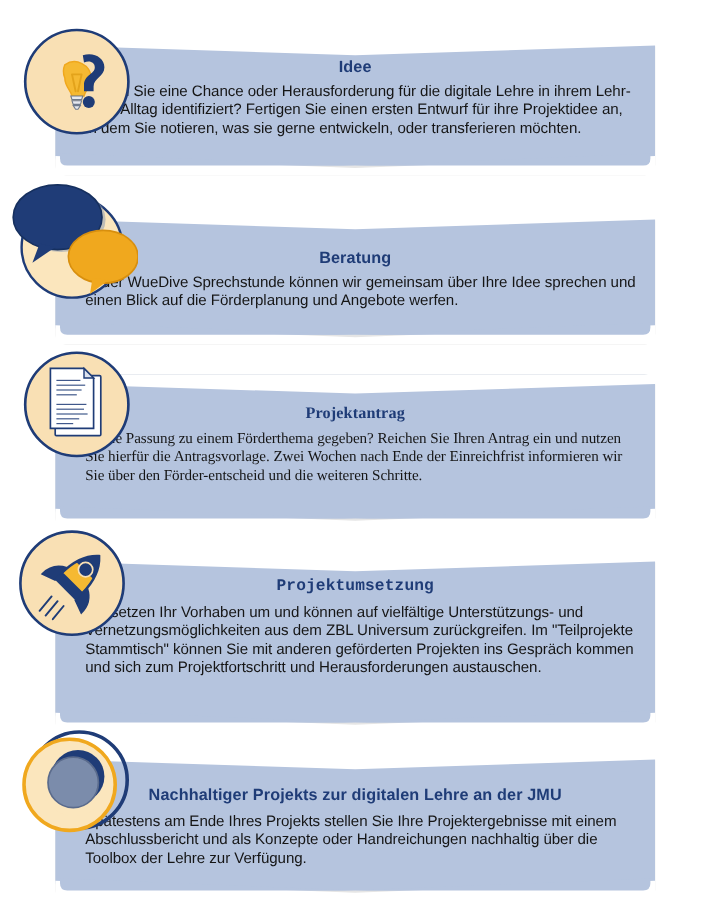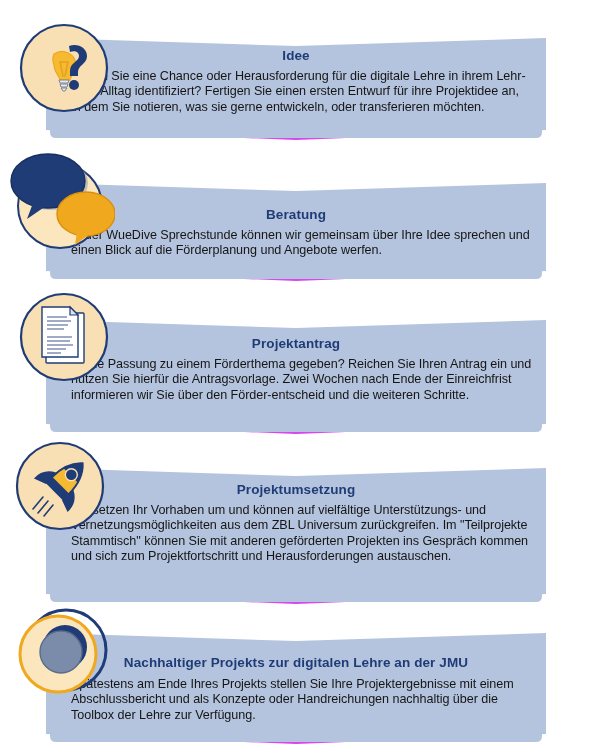--- a/index.html
+++ b/index.html
@@ -16,21 +16,21 @@
   }
   .step{
     position:absolute;
     left:0;
     width:592px;
   }
   .panel{
     position:absolute;
     left:46px;
     width:500px;
-    background:#d946ef;
+    background:#e5e5e5;
     border-radius:9px;
   }
   .panel-svg{
     position:absolute;
     left:0;top:0;
     width:500px;
     display:block;
   }
   .panel-inner{
     position:relative;
@@ -120,21 +120,21 @@
         <ellipse cx="43" cy="31" rx="37" ry="27" fill="#1f3c77" stroke="#16305f" stroke-width="1.4"></ellipse>
         <path d="M28 53 L22 69 L41 56 Z" fill="#1f3c77"></path>
 
         <ellipse cx="81" cy="64" rx="29" ry="22" fill="#f0a81e" stroke="#d88f0e" stroke-width="1.4"></ellipse>
         <path d="M72 82 L70 95 L86 83 Z" fill="#f0a81e"></path>
       </svg>
     </div>
   </div>
 
   <div class="step" style="top:282px;">
-    <div class="panel" style="top:30px;height:128px;">
+    <div class="panel" style="top:30px;height:128px;font-family:Liberation Serif, serif;">
       <svg class="panel-svg" viewBox="0 0 500 128" preserveAspectRatio="none" height="128">
         <path d="M9,0 L491,0 Q500,0 500,9 L500,111 Q500,120 491,120 L9,120 Q0,120 0,111 L0,9 Q0,0 9,0 Z" fill="#b5c4de"></path>
         <path d="M0,0 L500,0 L500,8 L250,16 L0,8 Z" fill="#ffffff"></path>
         <path d="M0,112 L250,122 L500,112 L500,128 L0,128 Z" fill="#ffffff"></path>
         <path d="M4,110 L250,120 L496,110 L496,114 Q496,120 490,120 L10,120 Q4,120 4,114 Z" fill="#b5c4de"></path>
       </svg>
       <div class="panel-inner">
         <div class="step-title" style="padding-top:24px;">Projektantrag</div>
         <div class="step-body" style="padding-top:6px;padding-right:14px;">Ist die Passung zu einem Förderthema gegeben? Reichen Sie Ihren Antrag ein und nutzen Sie hierfür die Antragsvorlage. Zwei Wochen nach Ende der Einreichfrist informieren wir Sie über den Förder-entscheid und die weiteren Schritte.</div>
       </div>
@@ -164,21 +164,21 @@
 
   <div class="step" style="top:430px;">
     <div class="panel" style="top:30px;height:150px;">
       <svg class="panel-svg" viewBox="0 0 500 150" preserveAspectRatio="none" height="150">
         <path d="M9,0 L491,0 Q500,0 500,9 L500,133 Q500,142 491,142 L9,142 Q0,142 0,133 L0,9 Q0,0 9,0 Z" fill="#b5c4de"></path>
         <path d="M0,0 L500,0 L500,8 L250,16 L0,8 Z" fill="#ffffff"></path>
         <path d="M0,134 L250,144 L500,134 L500,150 L0,150 Z" fill="#ffffff"></path>
         <path d="M4,132 L250,142 L496,132 L496,136 Q496,142 490,142 L10,142 Q4,142 4,136 Z" fill="#b5c4de"></path>
       </svg>
       <div class="panel-inner">
-        <div class="step-title" style="padding-top:22px;">Projektumsetzung</div>
+        <div class="step-title" style="padding-top:22px;font-family:Liberation Mono, monospace;">Projektumsetzung</div>
         <div class="step-body" style="padding-top:6px;padding-right:12px;">Sie setzen Ihr Vorhaben um und können auf vielfältige Unterstützungs- und Vernetzungsmöglichkeiten aus dem ZBL Universum zurückgreifen. Im "Teilprojekte Stammtisch" können Sie mit anderen geförderten Projekten ins Gespräch kommen und sich zum Projektfortschritt und Herausforderungen austauschen.</div>
       </div>
     </div>
     <div class="icon-wrap" style="left:14px;top:10px;">
       <svg viewBox="0 0 92 92" width="92" height="92">
         <circle cx="46" cy="46" r="43" fill="#f9e0b4" stroke="#1f3c77" stroke-width="2.2"></circle>
 
         <g transform="rotate(45 46 46)">
           <path d="M46 14 c9 8 12 20 12 32 l-24 0 c0 -12 3 -24 12 -32 Z" fill="#f5b932" stroke="#1f3c77" stroke-width="2"></path>
 

